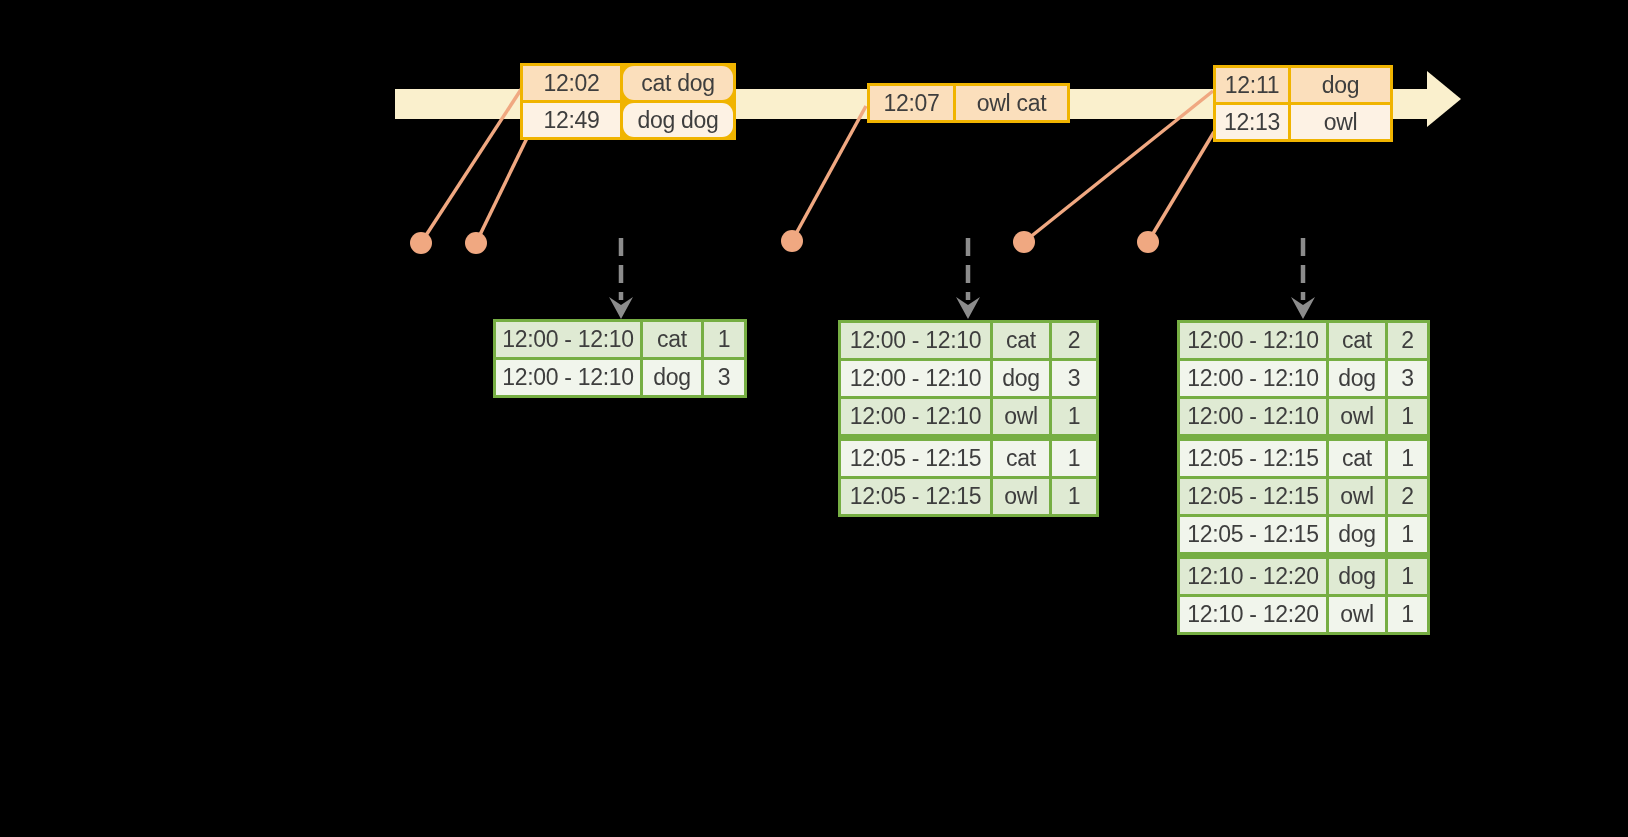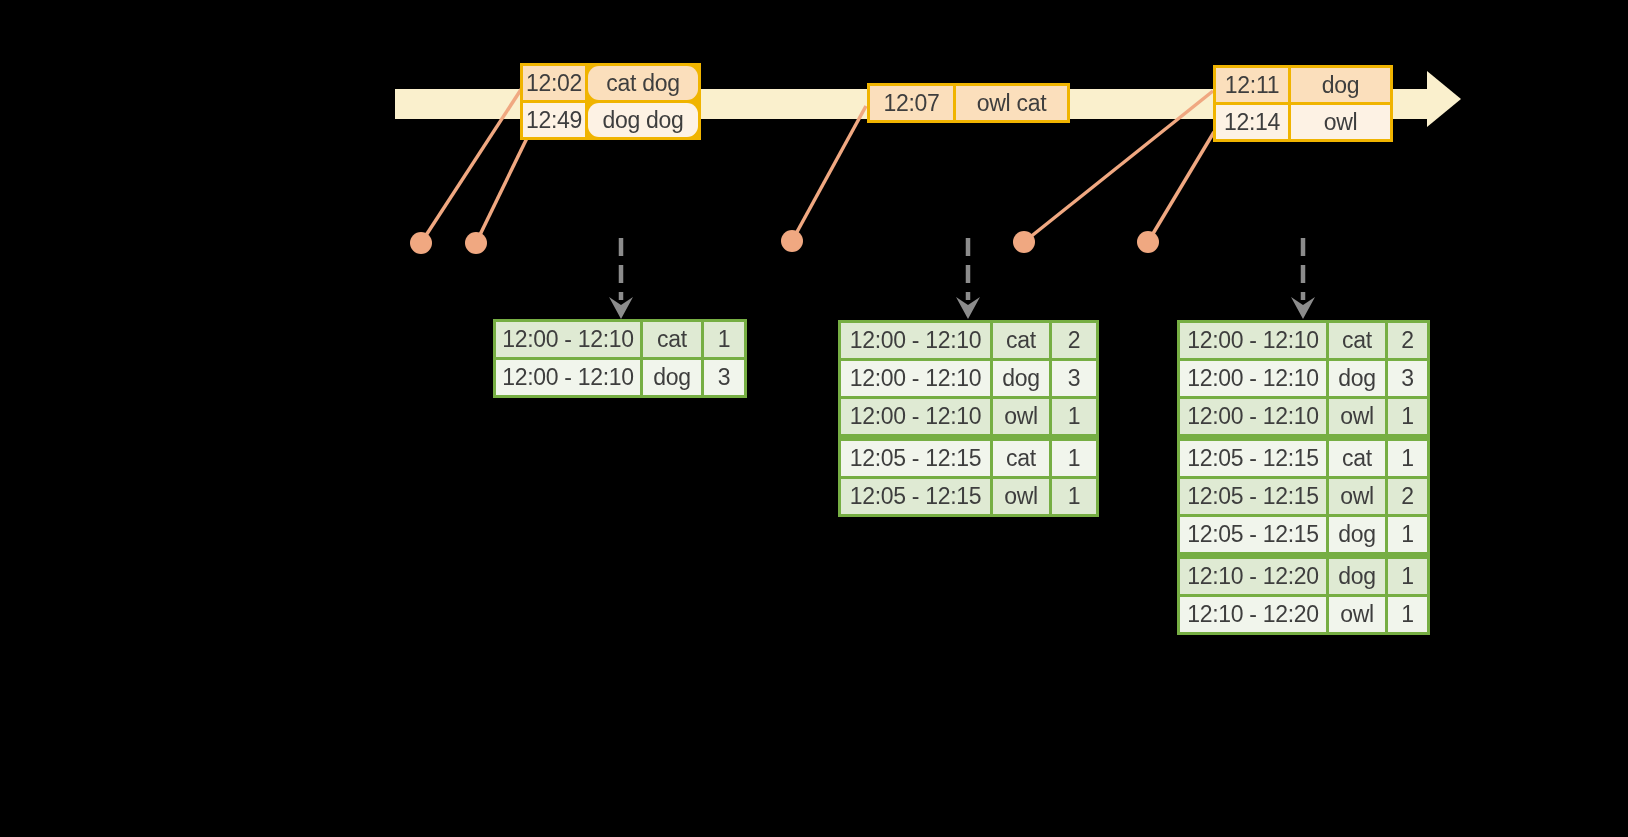--- a/index.html
+++ b/index.html
@@ -11,21 +11,21 @@
   svg.overlay { position:absolute; left:0; top:0; }
 
   
   .etable { position:absolute; background:#F0B400; padding:3px;
             display:flex; flex-direction:column; gap:3px; }
   .etable .row { display:flex; gap:3px; height:34px; }
   .etable .cell { display:flex; align-items:center; justify-content:center;
                   font-size:23px; letter-spacing:-0.3px; }
   .etable .row:nth-child(odd)  .cell { background:#FBDFBC; }
   .etable .row:nth-child(even) .cell { background:#FDF2E4; }
-  .etA { left:520px;  top:63px;  } .etA .c-time{width:62px;} .etA .c-words{width:110px;border-radius:11px;}
+  .etA { left:520px;  top:63px;  } .etA .c-time{width:97px;} .etA .c-words{width:110px;border-radius:11px;}
   .etB { left:867px;  top:83px;  } .etB .c-time{width:83px;} .etB .c-words{width:111px;}
   .etC { left:1213px; top:65px;  } .etC .c-time{width:72px;} .etC .c-words{width:99px;}
 
   
   .rtable { position:absolute; background:#76AE43; padding:3px;
             display:flex; flex-direction:column; gap:3px; }
   .rtable .row { display:flex; gap:3px; height:35px; }
   .rtable .cell { display:flex; align-items:center; justify-content:center;
                   font-size:23px; letter-spacing:-0.3px; }
   .rtable .row:nth-child(odd)  .cell { background:#DFEAD3; }
@@ -90,21 +90,21 @@
       <div class="cell c-words">owl cat</div>
     </div>
   </div>
 
   <div class="etable etC">
     <div class="row">
       <div class="cell c-time">12:11</div>
       <div class="cell c-words">dog</div>
     </div>
     <div class="row">
-      <div class="cell c-time">12:14</div>
+      <div class="cell c-time">12:13</div>
       <div class="cell c-words">owl</div>
     </div>
   </div>
 
   <div class="rtable rt1">
     <div class="row">
       <div class="cell c-win">12:00 - 12:10</div>
       <div class="cell c-word">cat</div>
       <div class="cell c-count">1</div>
     </div>

